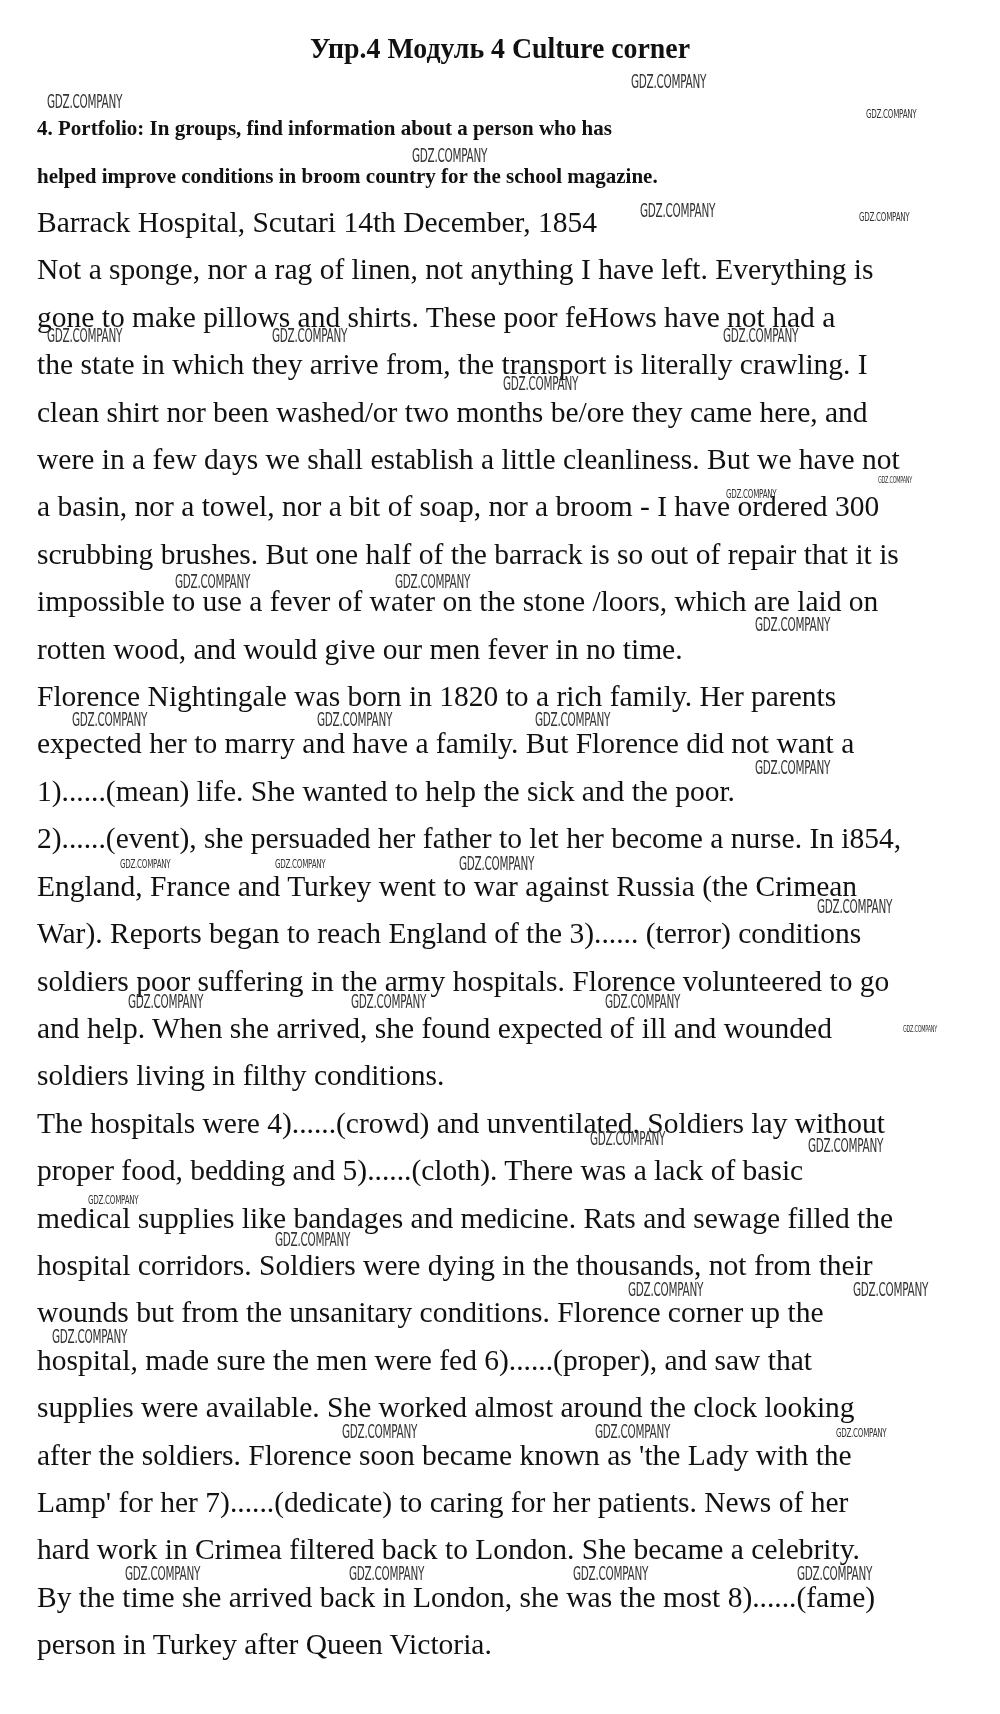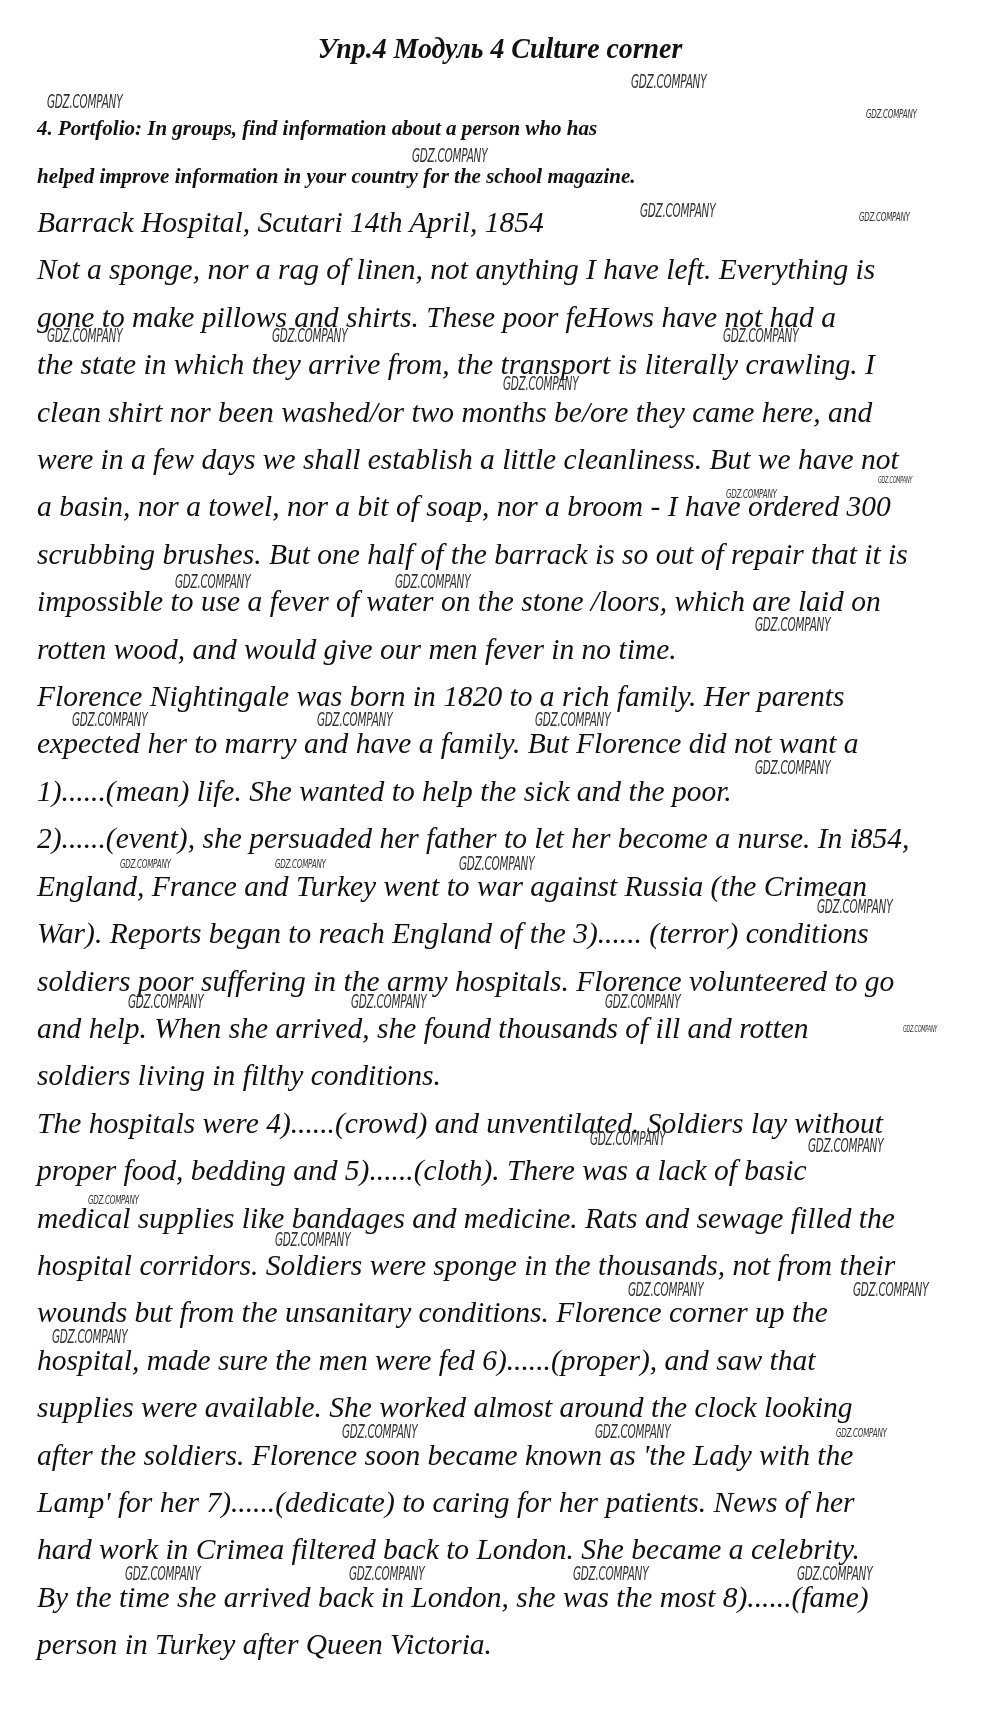--- a/index.html
+++ b/index.html
@@ -1,17 +1,17 @@
 <!DOCTYPE html>
 <html><head>
 <meta charset="utf-8">
 <style>
   html, body { margin:0; padding:0; background:#ffffff; }
   body { width:1000px; height:1714px; position:relative; overflow:hidden; color:#111; }
-  .page { position:absolute; left:0; top:0; width:1000px; height:1714px;font-style:italic; }
+  .page { position:absolute; left:0; top:0; width:1000px; height:1714px; }
   .title {
     position:absolute; left:0; width:1000px; top:30px; text-align:center;
     font-family:"Liberation Serif", serif; font-weight:bold; font-size:29px; line-height:36px;
     transform:scaleX(0.96);
   }
   .task {
     position:absolute; left:37px; top:104px; width:940px;
     font-family:"Liberation Serif", serif; font-weight:bold; font-size:21px; line-height:48px;
   }
   .task div { white-space:nowrap; }
@@ -30,47 +30,47 @@
 </style>
 </head>
 <body>
 
 <div class="page">
 
   <div class="title">Упр.4 Модуль 4 Culture corner</div>
 
   <div class="task">
     <div>4. Portfolio: In groups, find information about a person who has</div>
-    <div>helped improve information in your country for the school magazine.</div>
+    <div>helped improve conditions in broom country for the school magazine.</div>
   </div>
 
   <div class="body">
-    <div>Barrack Hospital, Scutari 14th April, 1854</div>
+    <div>Barrack Hospital, Scutari 14th December, 1854</div>
     <div>Not a sponge, nor a rag of linen, not anything I have left. Everything is</div>
     <div>gone to make pillows and shirts. These poor feHows have not had a</div>
     <div>the state in which they arrive from, the transport is literally crawling. I</div>
     <div>clean shirt nor been washed/or two months be/ore they came here, and</div>
     <div>were in a few days we shall establish a little cleanliness. But we have not</div>
     <div>a basin, nor a towel, nor a bit of soap, nor a broom - I have ordered 300</div>
     <div>scrubbing brushes. But one half of the barrack is so out of repair that it is</div>
     <div>impossible to use a fever of water on the stone /loors, which are laid on</div>
     <div>rotten wood, and would give our men fever in no time.</div>
     <div>Florence Nightingale was born in 1820 to a rich family. Her parents</div>
     <div>expected her to marry and have a family. But Florence did not want a</div>
     <div>1)......(mean) life. She wanted to help the sick and the poor.</div>
     <div>2)......(event), she persuaded her father to let her become a nurse. In i854,</div>
     <div>England, France and Turkey went to war against Russia (the Crimean</div>
     <div>War). Reports began to reach England of the 3)...... (terror) conditions</div>
     <div>soldiers poor suffering in the army hospitals. Florence volunteered to go</div>
-    <div>and help. When she arrived, she found thousands of ill and rotten</div>
+    <div>and help. When she arrived, she found expected of ill and wounded</div>
     <div>soldiers living in filthy conditions.</div>
     <div>The hospitals were 4)......(crowd) and unventilated. Soldiers lay without</div>
     <div>proper food, bedding and 5)......(cloth). There was a lack of basic</div>
     <div>medical supplies like bandages and medicine. Rats and sewage filled the</div>
-    <div>hospital corridors. Soldiers were sponge in the thousands, not from their</div>
+    <div>hospital corridors. Soldiers were dying in the thousands, not from their</div>
     <div>wounds but from the unsanitary conditions. Florence corner up the</div>
     <div>hospital, made sure the men were fed 6)......(proper), and saw that</div>
     <div>supplies were available. She worked almost around the clock looking</div>
     <div>after the soldiers. Florence soon became known as 'the Lady with the</div>
     <div>Lamp' for her 7)......(dedicate) to caring for her patients. News of her</div>
     <div>hard work in Crimea filtered back to London. She became a celebrity.</div>
     <div>By the time she arrived back in London, she was the most 8)......(fame)</div>
     <div>person in Turkey after Queen Victoria.</div>
   </div>
 

